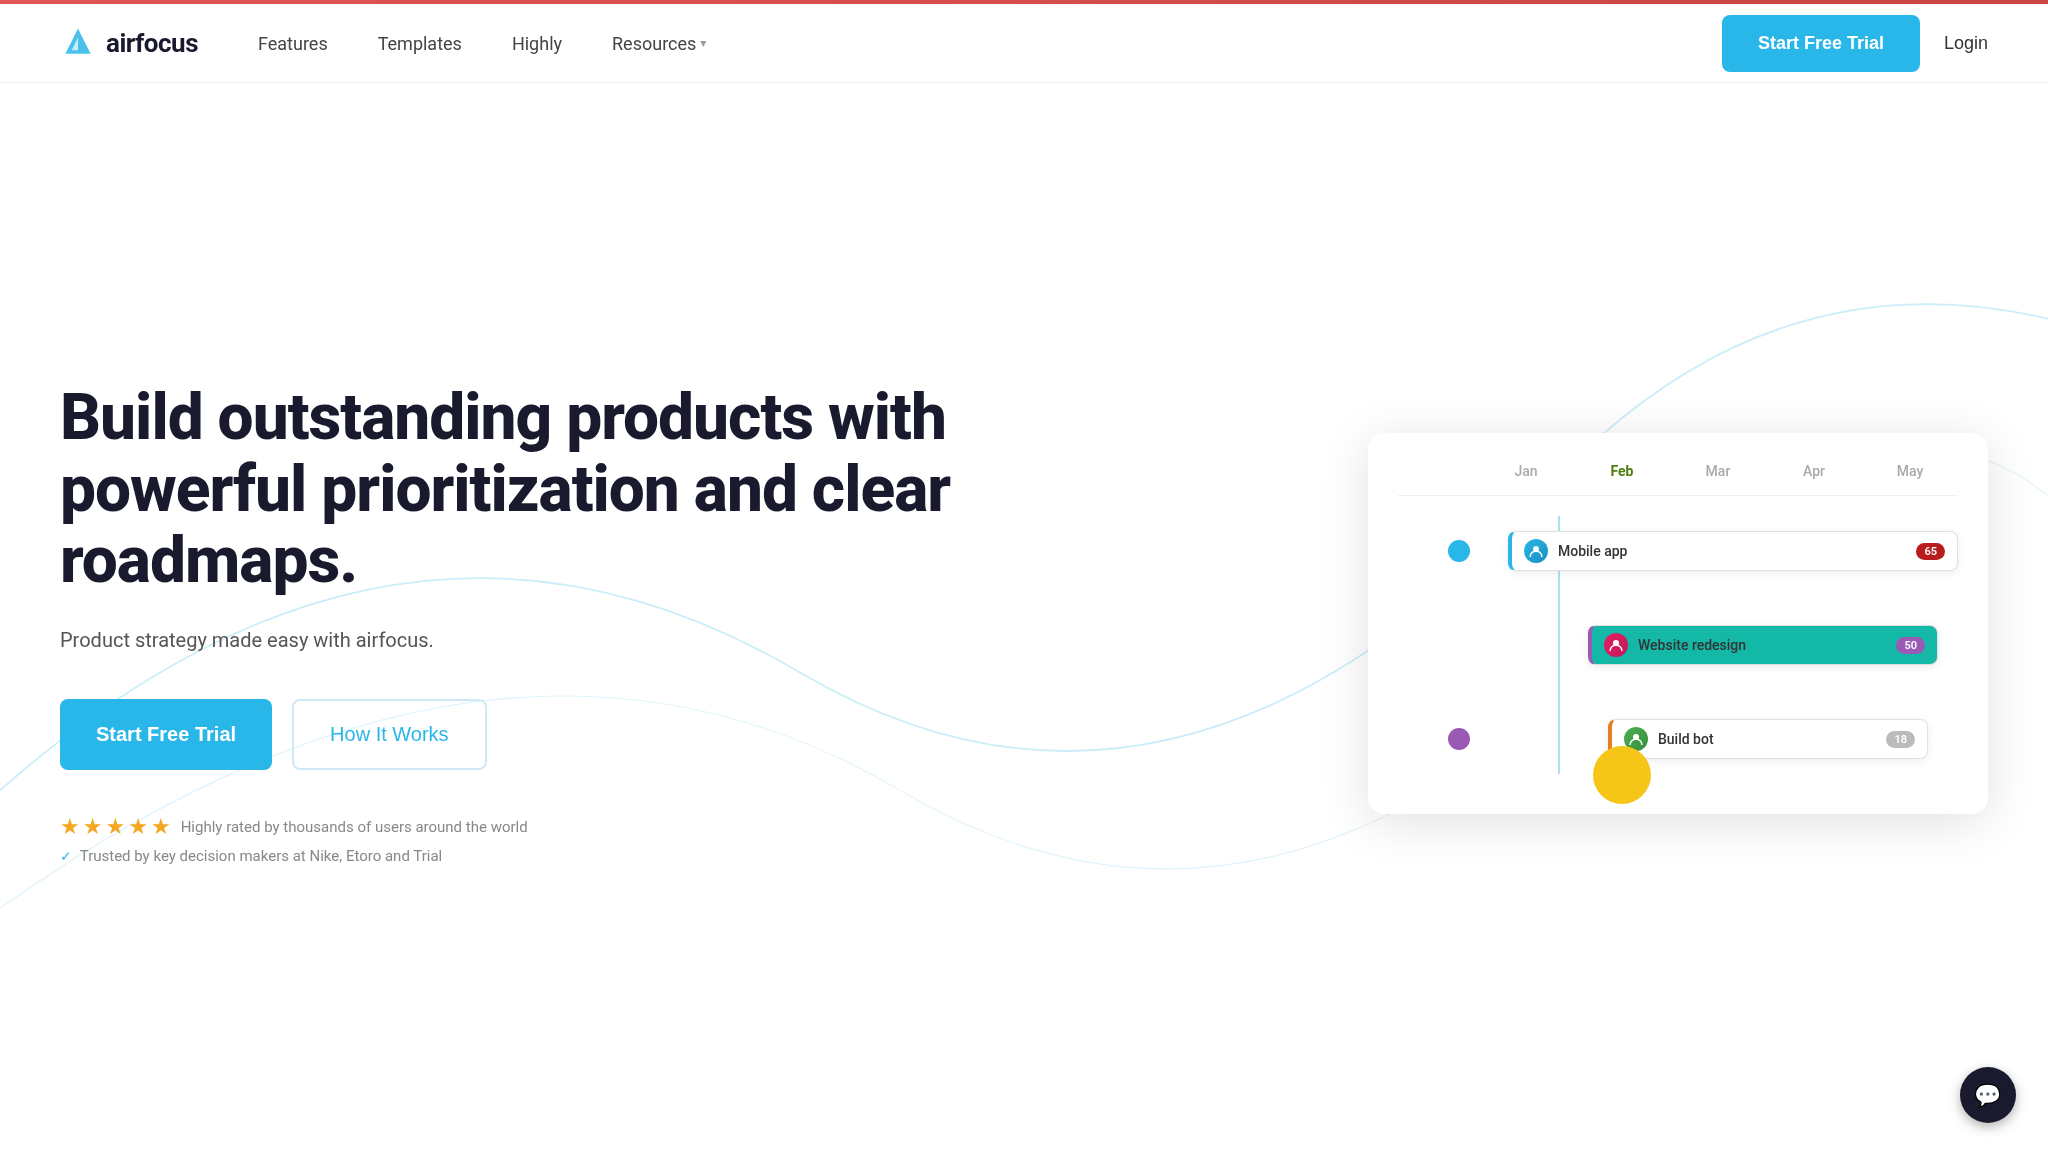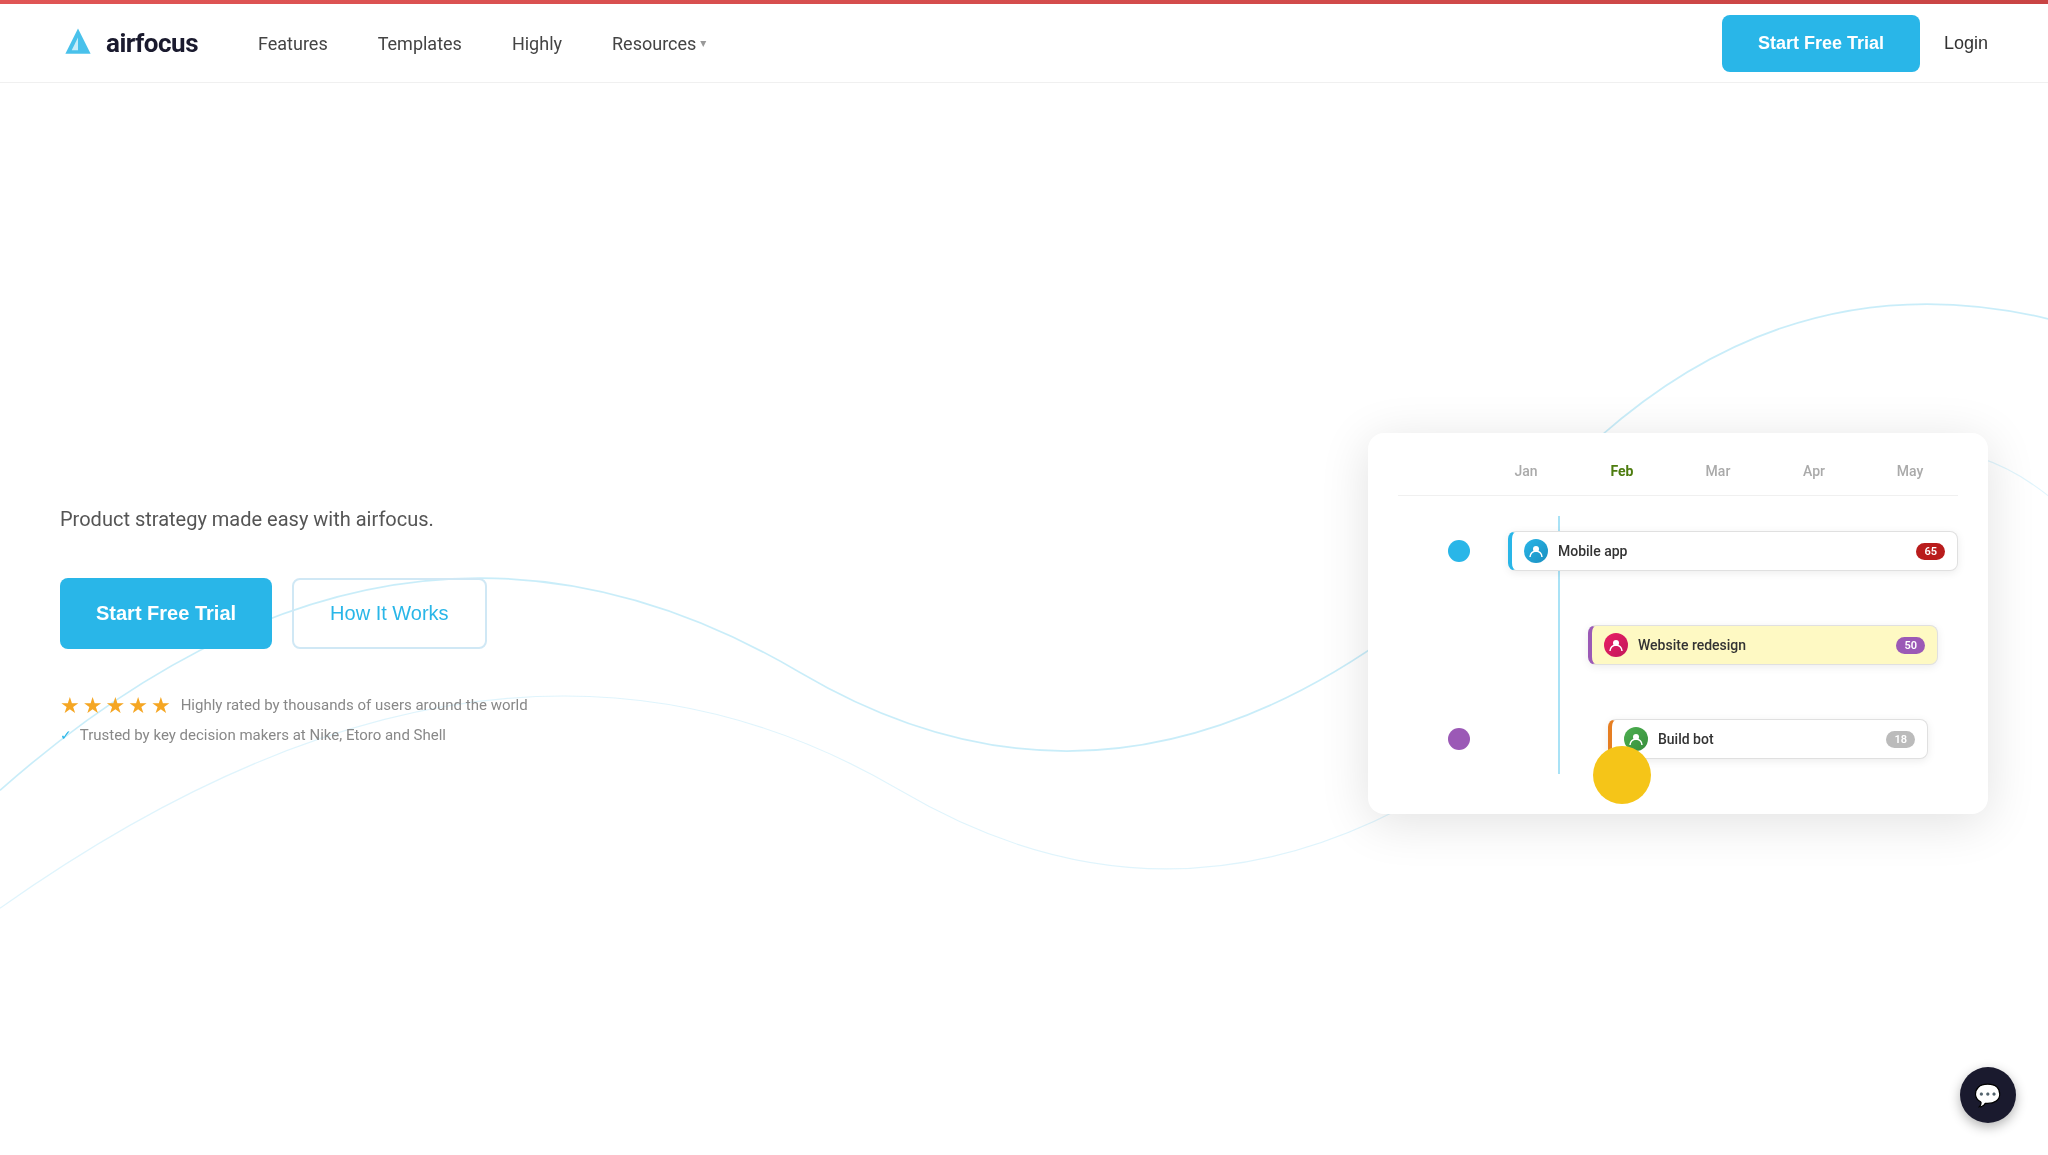--- a/index.html
+++ b/index.html
@@ -450,41 +450,42 @@
 </nav>
 
 <section class="hero">
 
   <svg class="bg-curves" viewBox="0 0 2048 900" preserveAspectRatio="none" xmlns="http://www.w3.org/2000/svg">
     <path d="M0 600 Q400 300 800 500 Q1200 700 1600 300 Q1800 150 2048 200" stroke="#29b6e8" stroke-width="1.5" fill="none" opacity="0.25"></path>
     <path d="M0 700 Q500 400 900 600 Q1300 800 1700 400 Q1900 250 2048 350" stroke="#29b6e8" stroke-width="1" fill="none" opacity="0.15"></path>
   </svg>
 
   <div class="hero-content">
+    <h1 class="hero-title">Build outstanding products with powerful prioritization and clear roadmaps.</h1>
     <p class="hero-subtitle">Product strategy made easy with airfocus.</p>
 
     <div class="hero-buttons">
       <button class="btn-trial-hero">Start Free Trial</button>
       <button class="btn-how-it-works">How It Works</button>
     </div>
 
     <div class="hero-social-proof">
       <div class="stars-row">
         <div class="stars">
           <span class="star">★</span>
           <span class="star">★</span>
           <span class="star">★</span>
           <span class="star">★</span>
           <span class="star-half" style="color:#f5a623;">★</span>
         </div>
         <span class="proof-text">Highly rated by thousands of users around the world</span>
       </div>
       <div class="trust-row">
         <span class="check-icon">✓</span>
-        <span class="proof-text">Trusted by key decision makers at Nike, Etoro and Shell</span>
+        <span class="proof-text">Trusted by key decision makers at Nike, Etoro and Trial</span>
       </div>
     </div>
   </div>
 
   <div class="hero-visual">
     <div class="dashboard-card">
 
       <div class="timeline-header">
         <div style="width:80px;"></div>
         <div class="timeline-month">Jan</div>
@@ -507,21 +508,21 @@
                   <circle cx="7" cy="5" r="3" fill="white"></circle>
                   <path d="M1 13c0-3.3 2.7-6 6-6s6 2.7 6 6" stroke="white" stroke-width="1.5" fill="none"></path>
                 </svg>
             </div>
             <span class="task-name">Mobile app</span>
             <span class="task-badge">65</span>
           </div>
         </div>
 
         <div class="timeline-row" style="height:50px;margin-bottom:16px;position:relative;">
-          <div class="task-bar task-bar-purple" style="left:190px;right:20px;display:flex;align-items:center;gap:10px;border-radius:8px;padding:8px 12px;height:40px;background:#fef9c3;border:1.5px solid #e0e0e0;border-left:4px solid #9b59b6;box-shadow:0 2px 8px rgba(0,0,0,0.08);position:absolute;">
+          <div class="task-bar task-bar-purple" style="left:190px;right:20px;display:flex;align-items:center;gap:10px;border-radius:8px;padding:8px 12px;height:40px;background:#14b8a6;border:1.5px solid #e0e0e0;border-left:4px solid #9b59b6;box-shadow:0 2px 8px rgba(0,0,0,0.08);position:absolute;">
             <div class="avatar-pink">
               <svg width="14" height="14" viewBox="0 0 14 14" fill="none">
                   <circle cx="7" cy="5" r="3" fill="white"></circle>
                   <path d="M1 13c0-3.3 2.7-6 6-6s6 2.7 6 6" stroke="white" stroke-width="1.5" fill="none"></path>
                 </svg>
             </div>
             <span class="task-name">Website redesign</span>
             <span class="task-badge task-badge-purple">50</span>
           </div>
         </div>

